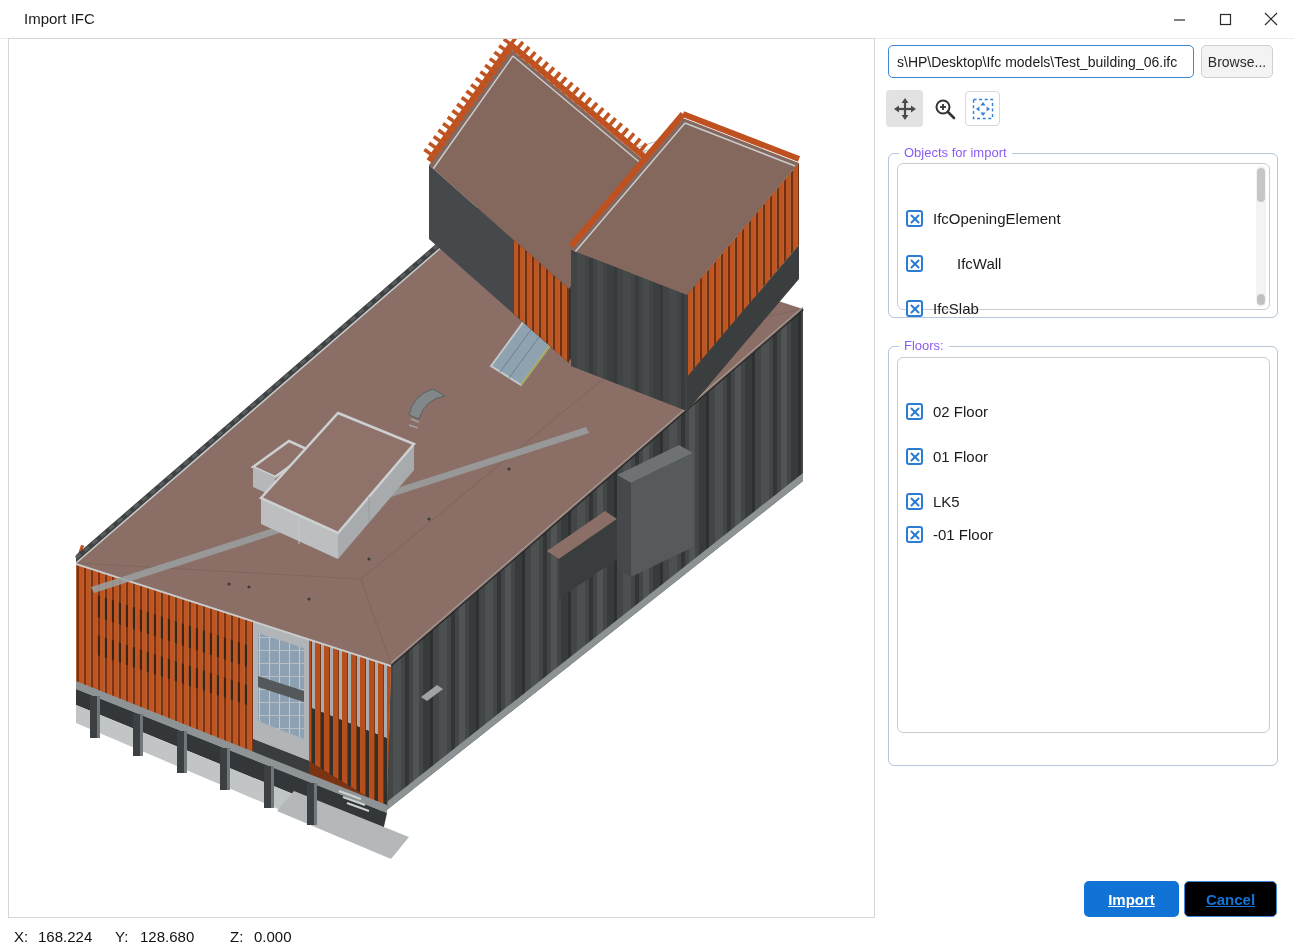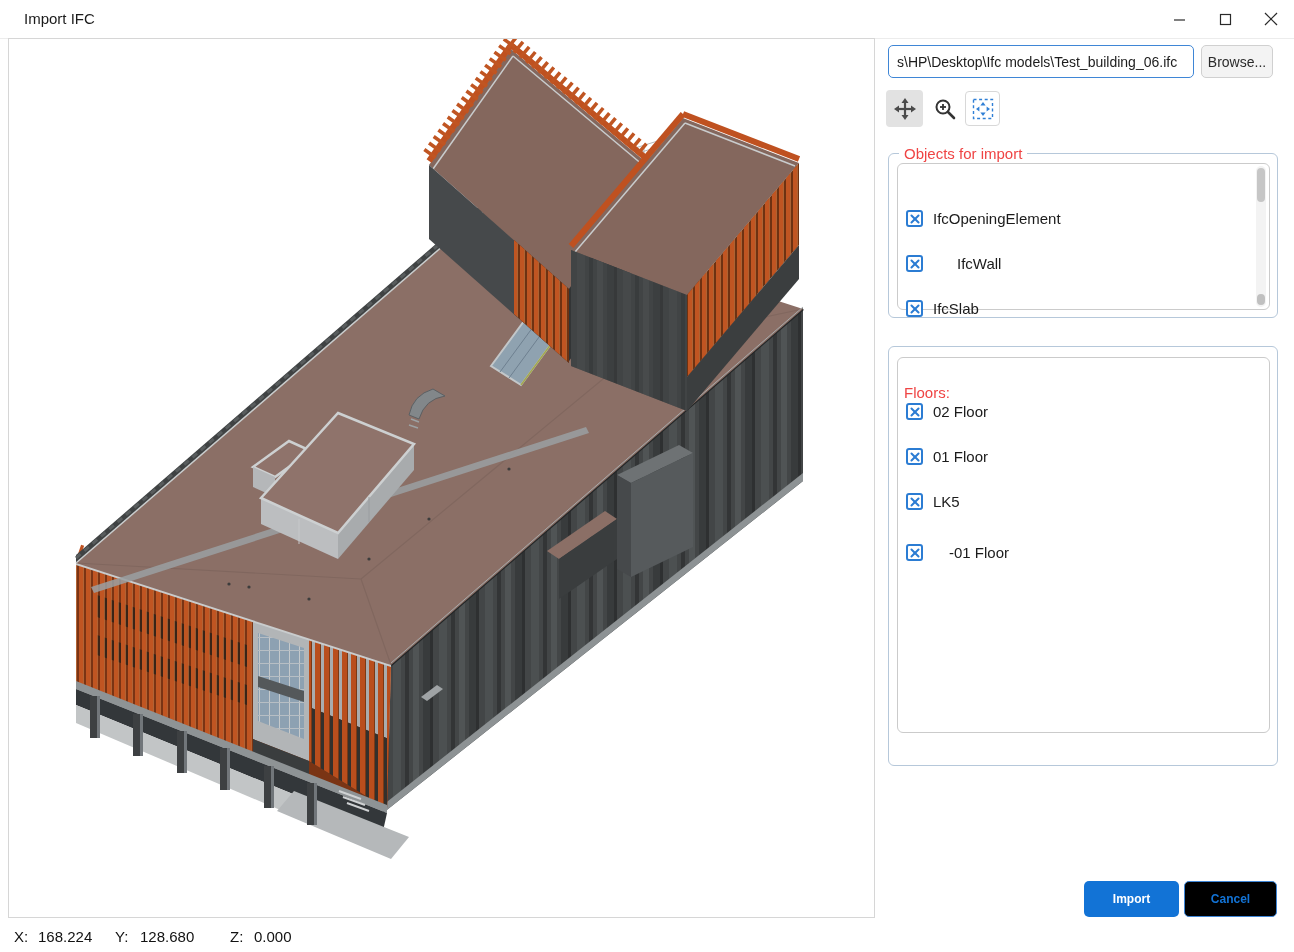--- a/index.html
+++ b/index.html
@@ -22,36 +22,36 @@
              font-size:14px;color:#1c1c1c;padding:0 6px 0 8px;outline:none;background:#fff;}
   .browsebtn{position:absolute;left:1201px;top:45px;width:72px;height:33px;box-sizing:border-box;
              border:1px solid #d0d0d0;border-radius:5px;background:#f3f3f3;font-size:14px;
              color:#2b2b2b;display:flex;align-items:center;justify-content:center;}
   .toolbtn{position:absolute;top:90px;width:37px;height:37px;border-radius:4px;display:flex;
            align-items:center;justify-content:center;box-sizing:border-box;}
   .toolbtn.active{background:#e2e2e2;}
   .toolbtn.outlined{border:1px solid #d8d8d8;background:#fff;}
   .group{position:absolute;left:888px;width:390px;border:1px solid #b6c8da;border-radius:6px;
          box-sizing:border-box;background:#fff;}
-  .grouplabel{position:absolute;background:#fff;padding:0 5px;font-size:15px;color:#ef4444;z-index:3;}
+  .grouplabel{position:absolute;background:#fff;padding:0 5px;font-size:13px;color:#8b5cf6;z-index:3;}
   .listbox{position:absolute;background:#fff;border:1px solid #cbcbcb;border-radius:6px;
            box-sizing:border-box;}
   .row{position:absolute;left:8px;display:flex;align-items:center;margin-top:19px;}
   .cb{position:relative;width:17px;height:17px;border:2px solid #2b7cd3;border-radius:3px;
       box-sizing:border-box;background:#fff;flex:0 0 auto;}
   .cb::before,.cb::after{content:"";position:absolute;left:50%;top:50%;width:2px;height:12px;
       background:#2b7cd3;border-radius:1px;}
   .cb::before{transform:translate(-50%,-50%) rotate(45deg);}
   .cb::after{transform:translate(-50%,-50%) rotate(-45deg);}
   .rowlabel{margin-left:10px;font-size:15px;color:#1b1b1b;white-space:nowrap;}
   .sbtrack{position:absolute;right:3px;top:2px;bottom:2px;width:10px;background:#f3f3f3;border-radius:5px;}
   .sbthumb{position:absolute;left:1px;top:2px;width:8px;height:34px;background:#c6c6c6;border-radius:4px;}
   .sbnub{position:absolute;left:1px;bottom:2px;width:8px;height:11px;background:#c0c0c0;border-radius:4px;}
   .btn{position:absolute;top:881px;height:36px;border-radius:5px;box-sizing:border-box;
-       display:flex;align-items:center;justify-content:center;font-size:12px;font-weight:bold;}
+       display:flex;align-items:center;justify-content:center;font-size:15px;font-weight:bold;text-decoration:underline;}
   .btn.primary{left:1084px;width:95px;background:#1273d6;color:#fff;}
   .btn.secondary{left:1184px;width:93px;background:#000000;border:1.5px solid #3f86d6;color:#1273d6;}
   
   .status{position:absolute;top:928px;font-size:15px;color:#121212;}
 </style>
 </head>
 <body>
 
 <div class="app">
 
@@ -305,36 +305,36 @@
     <div class="row" style="top:117px;">
       <span class="cb"></span>
       <span class="rowlabel">IfcSlab</span>
     </div>
     <div class="sbtrack">
       <div class="sbthumb"></div>
       <div class="sbnub"></div>
     </div>
   </div>
 
-  <span class="grouplabel" style="left:899px;top:338px;margin-top:46px;">Floors:</span>
+  <span class="grouplabel" style="left:899px;top:338px;">Floors:</span>
   <div class="group" style="top:346px;height:420px;"></div>
   <div class="listbox" style="left:897px;top:357px;width:373px;height:376px;">
     <div class="row" style="top:26px;">
       <span class="cb"></span>
       <span class="rowlabel">02 Floor</span>
     </div>
     <div class="row" style="top:71px;">
       <span class="cb"></span>
       <span class="rowlabel">01 Floor</span>
     </div>
     <div class="row" style="top:116px;">
       <span class="cb"></span>
       <span class="rowlabel">LK5</span>
     </div>
-    <div class="row" style="top:167px;gap:16px;">
+    <div class="row" style="top:149px;">
       <span class="cb"></span>
       <span class="rowlabel">-01 Floor</span>
     </div>
   </div>
 
   <div class="btn primary">Import</div>
   <div class="btn secondary">Cancel</div>
 
   <span class="status" style="left:14px;">X:</span>
   <span class="status" style="left:38px;">168.224</span>

